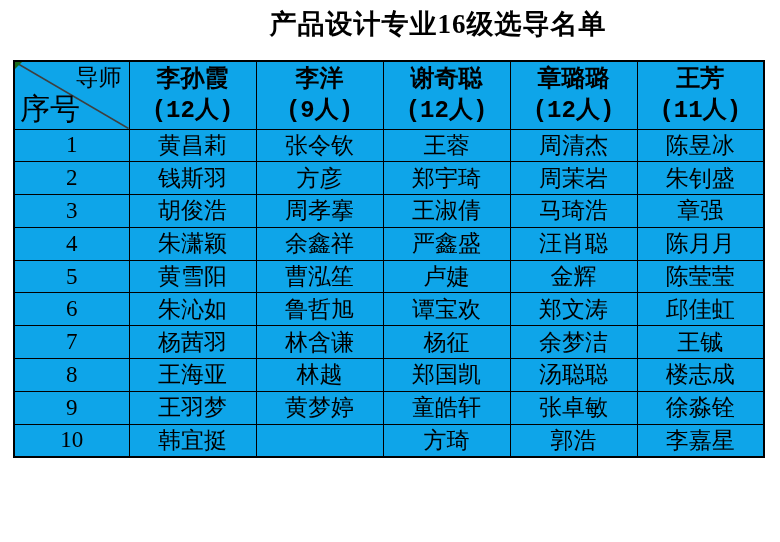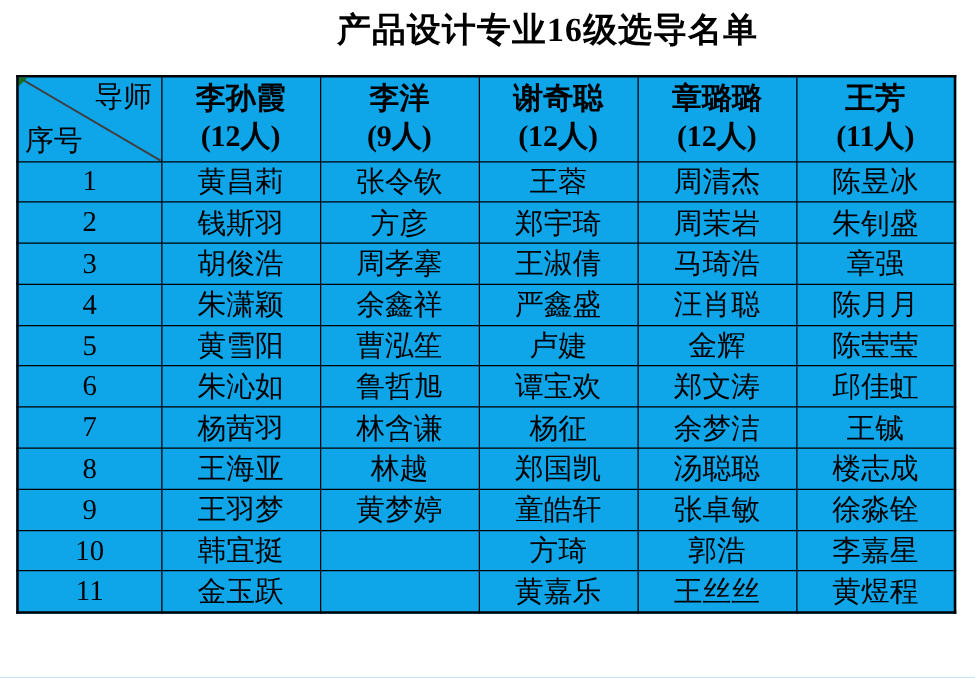--- a/index.html
+++ b/index.html
@@ -41,39 +41,40 @@
     padding: 0;
     overflow: hidden;
     white-space: nowrap;
   }
   thead tr { height: 68px; }
   tbody tr { height: 32.8px; }
   th.advisor {
     font-weight: bold;
     font-size: 24px;
     line-height: 1.3;
+    font-family: Liberation Mono, monospace;
   }
   td { font-size: 23px; }
   td.row-no { font-size: 23px; }
   th.corner {
     position: relative;
     font-weight: normal;
   }
   .corner-label-tr {
     position: absolute;
     top: 4px;
     right: 7px;
     font-size: 23px;
     line-height: 1;
   }
   .corner-label-bl {
     position: absolute;
     bottom: 5px;
     left: 5px;
-    font-size: 23px;
+    font-size: 30px;
     line-height: 1;
   }
   svg.diag {
     position: absolute;
     top: 0; left: 0;
     width: 100%;
     height: 100%;
     display: block;
   }
   .corner-marker {
@@ -204,22 +205,14 @@
         <td>徐淼铨</td>
       </tr>
       <tr>
         <td class="row-no">10</td>
         <td>韩宜挺</td>
         <td></td>
         <td>方琦</td>
         <td>郭浩</td>
         <td>李嘉星</td>
       </tr>
-      <tr>
-        <td class="row-no">11</td>
-        <td>金玉跃</td>
-        <td></td>
-        <td>黄嘉乐</td>
-        <td>王丝丝</td>
-        <td>黄煜程</td>
-      </tr>
     </tbody>
 </table>
 
 </body></html>

